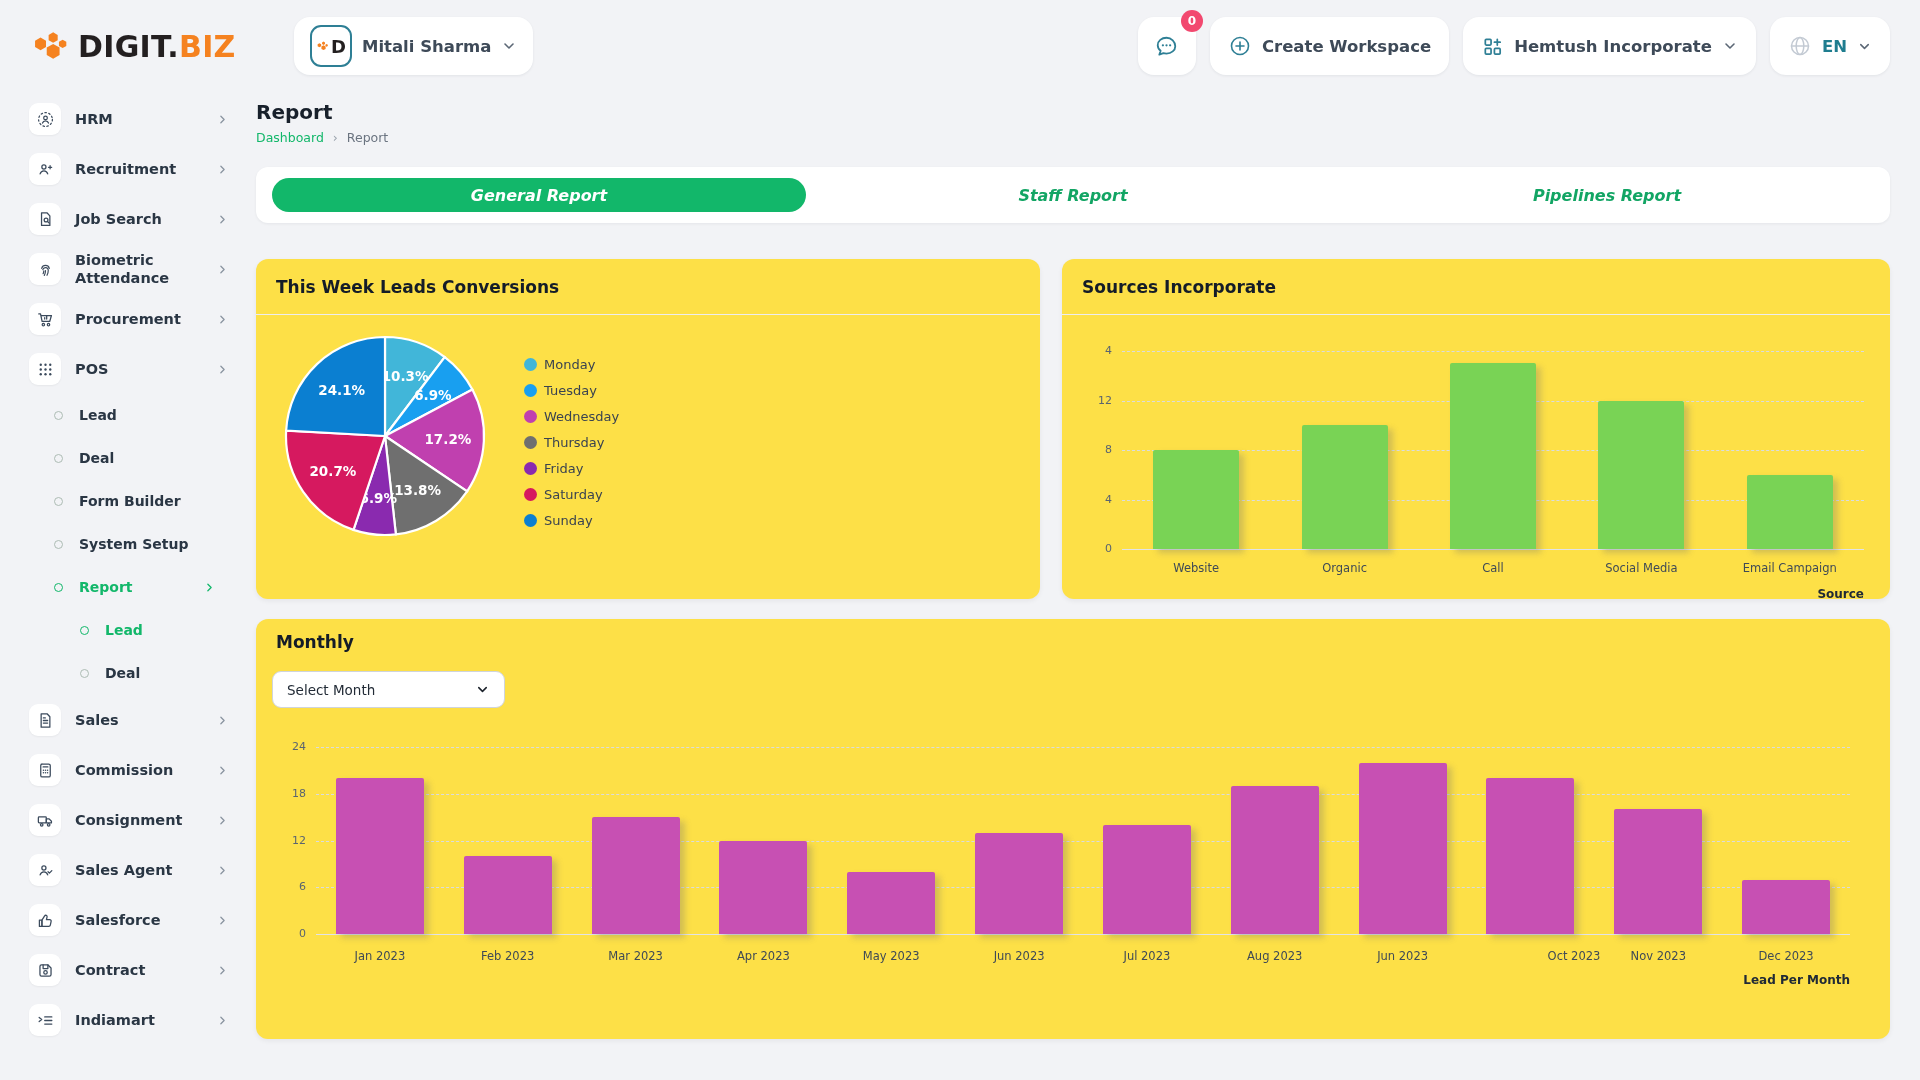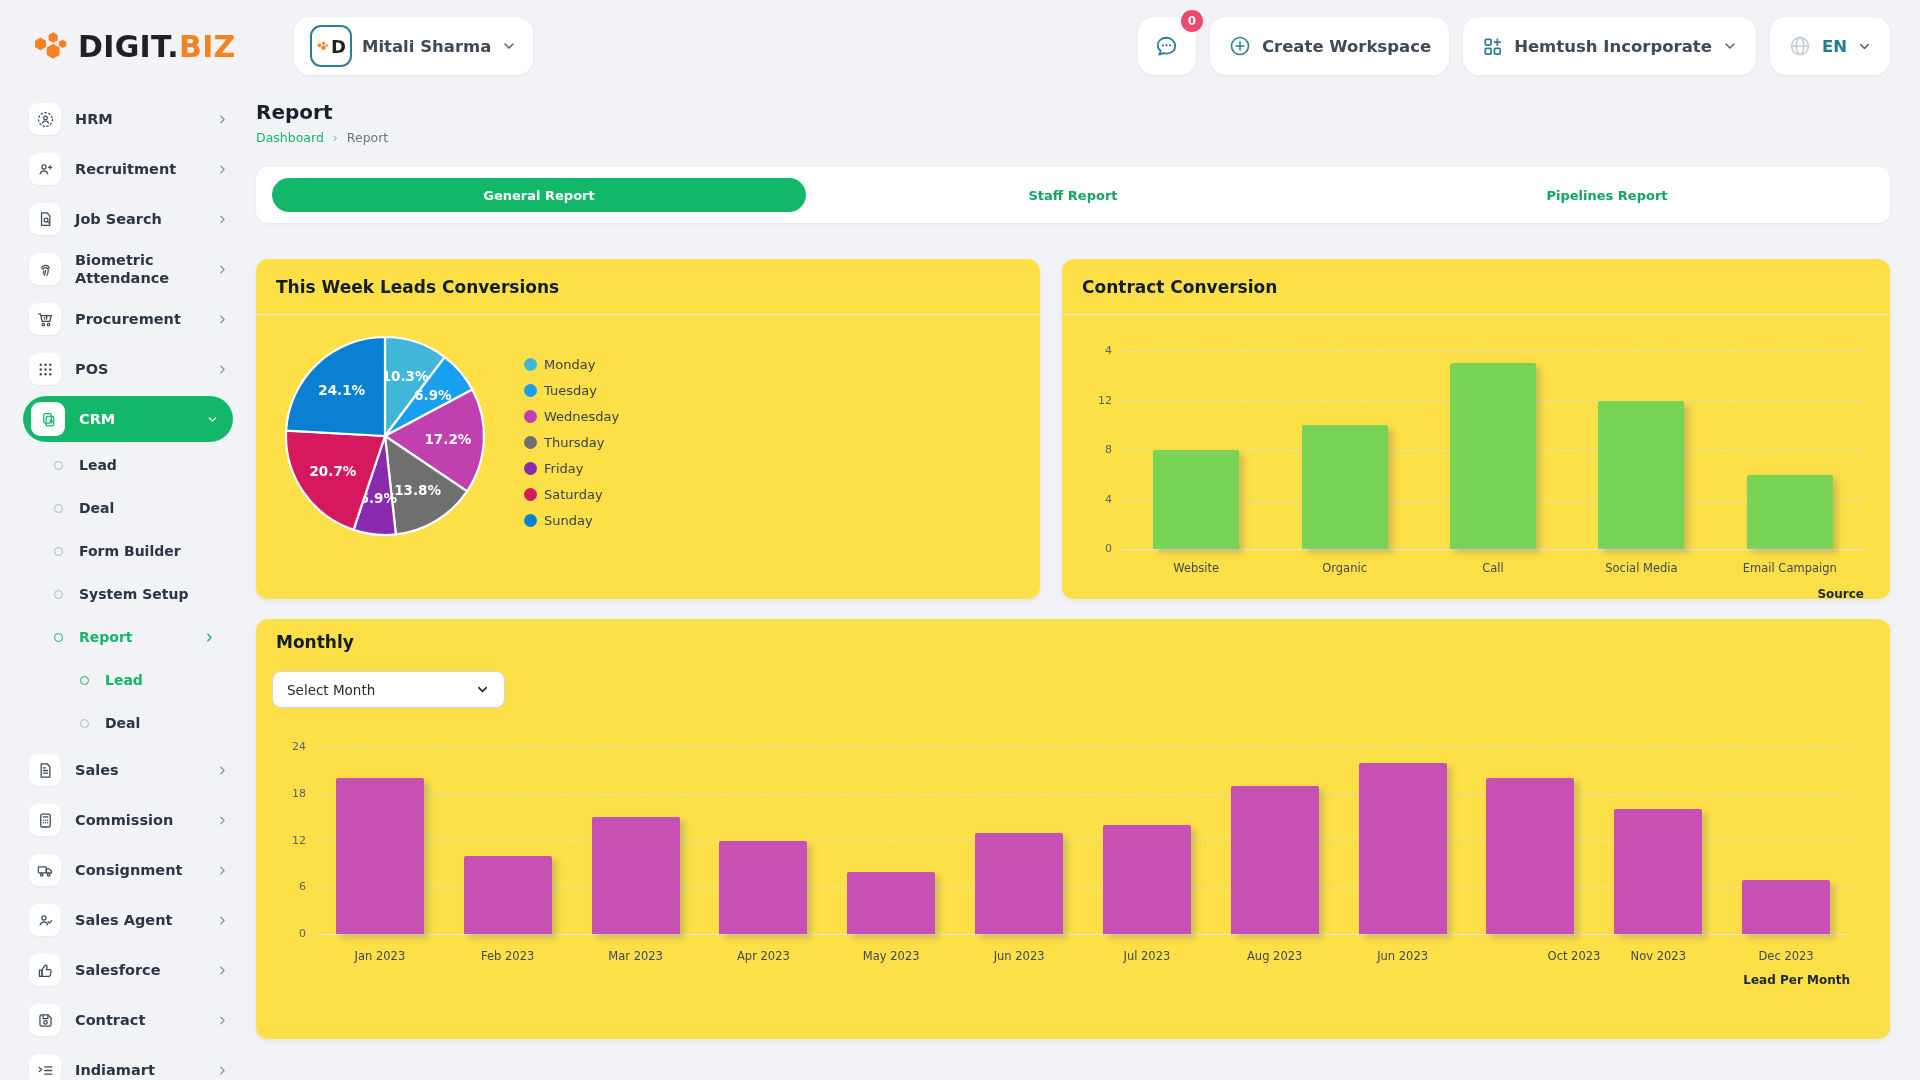--- a/index.html
+++ b/index.html
@@ -64,21 +64,21 @@
   .main { position:absolute; left:230px; top:92px; right:0; bottom:0; padding:8px 30px 0 26px; }
   .page-title { font-size:20px; font-weight:700; color:#18202b; margin:0; }
   .breadcrumb { display:flex; align-items:center; gap:9px; font-size:12.5px; margin-top:6px; }
   .bc-home { color:#12b76a; cursor:pointer; }
   .bc-sep { color:#9aa3ad; }
   .bc-cur { color:#6b7480; }
 
   .tabs-card { margin-top:22px; background:#fff; border-radius:12px;
     box-shadow:0 1px 3px rgba(16,24,40,.06); padding:11px 16px; display:flex; align-items:center; }
   .tab { flex:1; height:34px; display:flex; align-items:center; justify-content:center;
-    font-size:13px; font-weight:600; color:#12a564; border-radius:18px; cursor:pointer; }
+    font-size:16px; font-weight:600; color:#12a564; border-radius:18px; cursor:pointer;font-style:italic; }
   .tab.active { background:#12b76a; color:#fff; }
 
   .cards-row { display:flex; gap:22px; margin-top:36px; }
   .card { background:#fde047; border-radius:12px; box-shadow:0 2px 5px rgba(16,24,40,.06); position:relative; }
   .card-head { height:56px; display:flex; align-items:center; padding:0 20px; border-bottom:1px solid #ededef; }
   .card-title { font-size:17px; font-weight:700; color:#141c28; }
   #card-pie { width:784px; height:340px; }
   #card-src { flex:1; height:340px; }
   #card-monthly { margin-top:20px; height:420px; }
   #card-monthly .card-head { border-bottom:none; height:46px; }
@@ -351,33 +351,20 @@
     <div class="sb-row">
       <div class="sb-tile">
         <svg viewBox="0 0 24 24" width="19" height="19">
           <use href="#i-grid-dots"></use>
         </svg>
       </div>
       <div class="sb-label">POS</div>
       <div class="sb-chev">
         <svg viewBox="0 0 24 24" width="13" height="13">
           <use href="#i-chev-right"></use>
-        </svg>
-      </div>
-    </div>
-    <div class="sb-row sb-active">
-      <div class="sb-tile">
-        <svg viewBox="0 0 24 24" width="19" height="19">
-          <use href="#i-crm-cards"></use>
-        </svg>
-      </div>
-      <div class="sb-label">CRM</div>
-      <div class="sb-chev">
-        <svg viewBox="0 0 24 24" width="13" height="13">
-          <use href="#i-chev-down"></use>
         </svg>
       </div>
     </div>
     <div class="sb-sub l1">
       <div class="bullet"></div>
       <div class="sb-label">Lead</div>
     </div>
     <div class="sb-sub l1">
       <div class="bullet"></div>
       <div class="sb-label">Deal</div>
@@ -561,21 +548,21 @@
             <div class="">Saturday</div>
           </div>
           <div class="leg-item">
             <div class="leg-dot" style="background: rgb(11, 127, 209);"></div>
             <div class="">Sunday</div>
           </div>
         </div>
     </section>
     <section class="card" id="card-src">
       <div class="card-head">
-        <span class="card-title">Contract Conversion</span>
+        <span class="card-title">Sources Incorporate</span>
       </div>
       <div class="chart" id="src-chart">
           <div class="gridline axis0" style="left: 60px; right: 26px; top: 290px;"></div>
           <div class="ytick" style="left: 10px; top: 283px;">0</div>
           <div class="gridline" style="left: 60px; right: 26px; top: 240.5px;"></div>
           <div class="ytick" style="left: 10px; top: 233.5px;">4</div>
           <div class="gridline" style="left: 60px; right: 26px; top: 191px;"></div>
           <div class="ytick" style="left: 10px; top: 184px;">8</div>
           <div class="gridline" style="left: 60px; right: 26px; top: 141.5px;"></div>
           <div class="ytick" style="left: 10px; top: 134.5px;">12</div>

